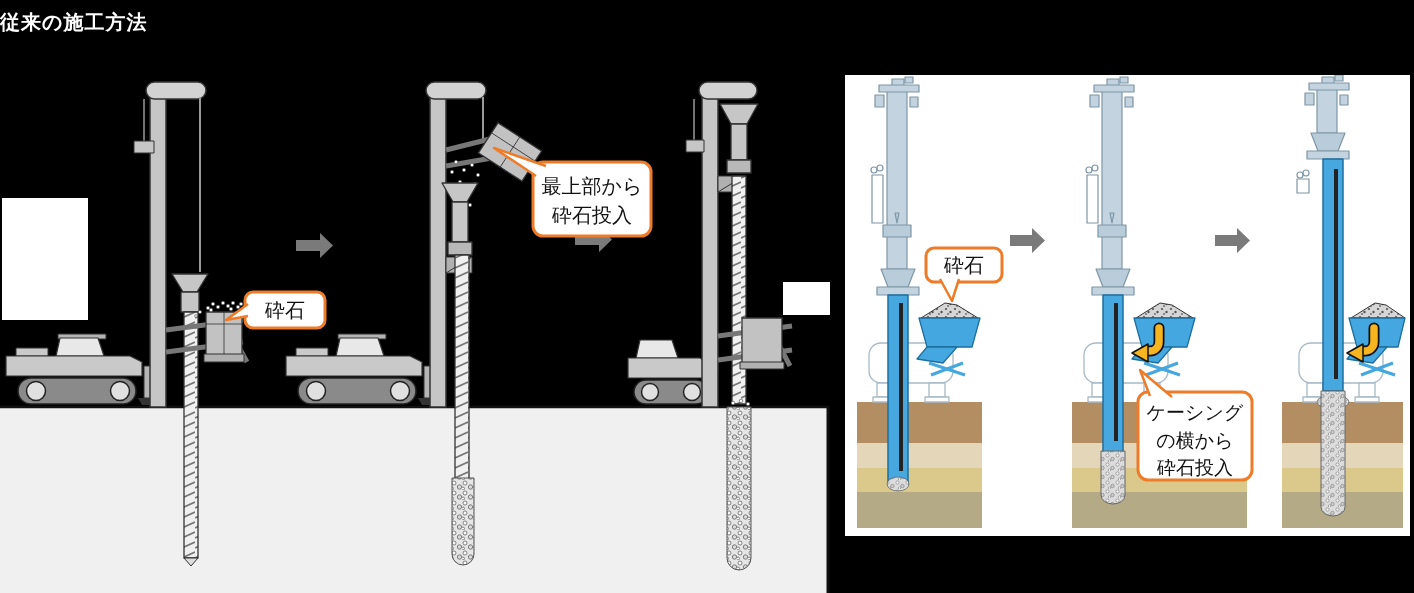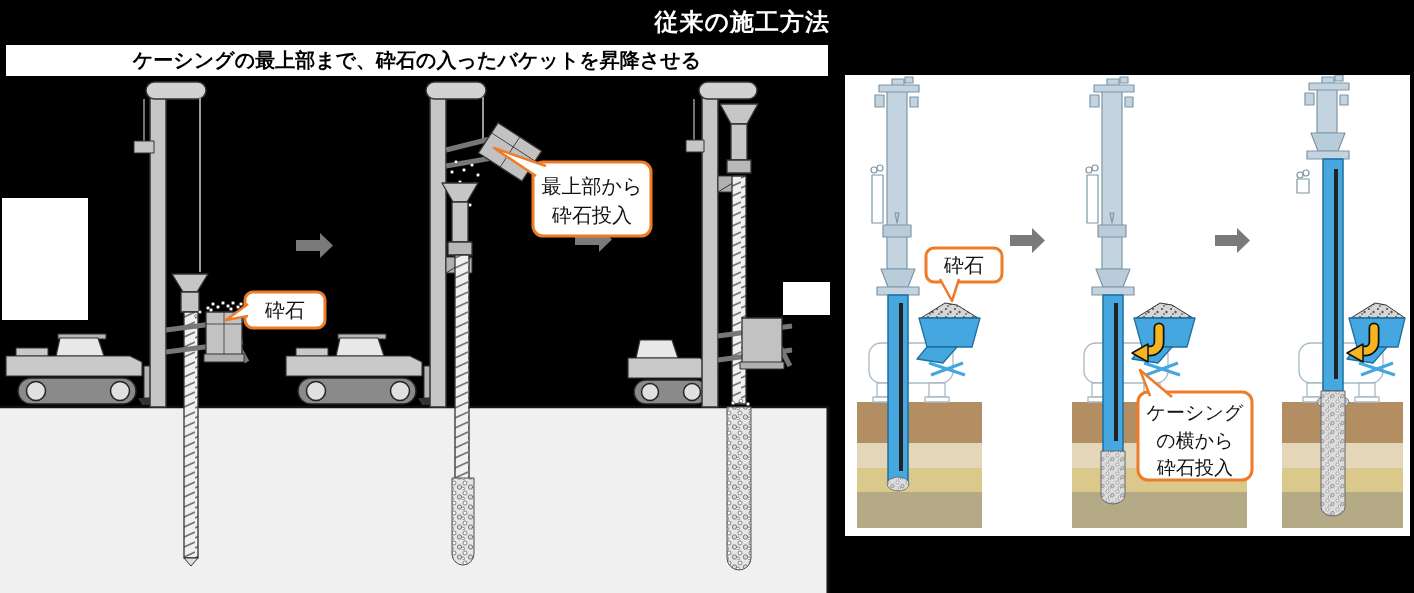--- a/index.html
+++ b/index.html
@@ -1,34 +1,33 @@
 <!DOCTYPE html>
 <html><head>
 <meta charset="utf-8">
 <style>
   html,body{margin:0;padding:0;background:#000;}
   .canvas{position:relative;width:1414px;height:593px;background:#000;overflow:hidden;
           font-family:"Liberation Sans","DejaVu Sans",sans-serif;}
-  .title{position:absolute;top:6px;height:32px;line-height:32px;text-align:right;
-         color:#fff;font-size:24px;font-weight:bold;letter-spacing:1px;}
+  .title{position:absolute;top:6px;height:32px;line-height:32px;text-align:left;
+         color:#fff;font-size:20px;font-weight:bold;letter-spacing:1px;}
   .title-left{left:0;width:830px;}
   .title-right{left:845px;width:565px;}
   .banner{position:absolute;left:6px;top:45px;width:822px;height:31px;background:#fff;
           color:#000;font-size:20px;font-weight:bold;text-align:center;line-height:31px;}
   .white-panel{position:absolute;left:845px;top:75px;width:565px;height:461px;background:#fff;}
   svg text{font-family:"Liberation Sans","DejaVu Sans",sans-serif;fill:#111;}
   .scene{position:absolute;left:0;top:0;}
 </style>
 </head>
 <body>
 
 <div class="canvas">
 
   <div class="title title-left">従来の施工方法</div>
-  <div class="banner">ケーシングの最上部まで、砕石の入ったバケットを昇降させる</div>
 
   <div class="white-panel"></div>
 
   <svg class="scene" width="1414" height="593" viewBox="0 0 1414 593">
     <defs>
       <pattern id="screwP" width="13" height="10" patternUnits="userSpaceOnUse">
         <rect width="13" height="10" fill="#f0f0f0"></rect>
         <line x1="0" y1="8" x2="13" y2="2" stroke="#777" stroke-width="1.6"></line>
       </pattern>
       <pattern id="gravelP" width="11" height="10" patternUnits="userSpaceOnUse">

